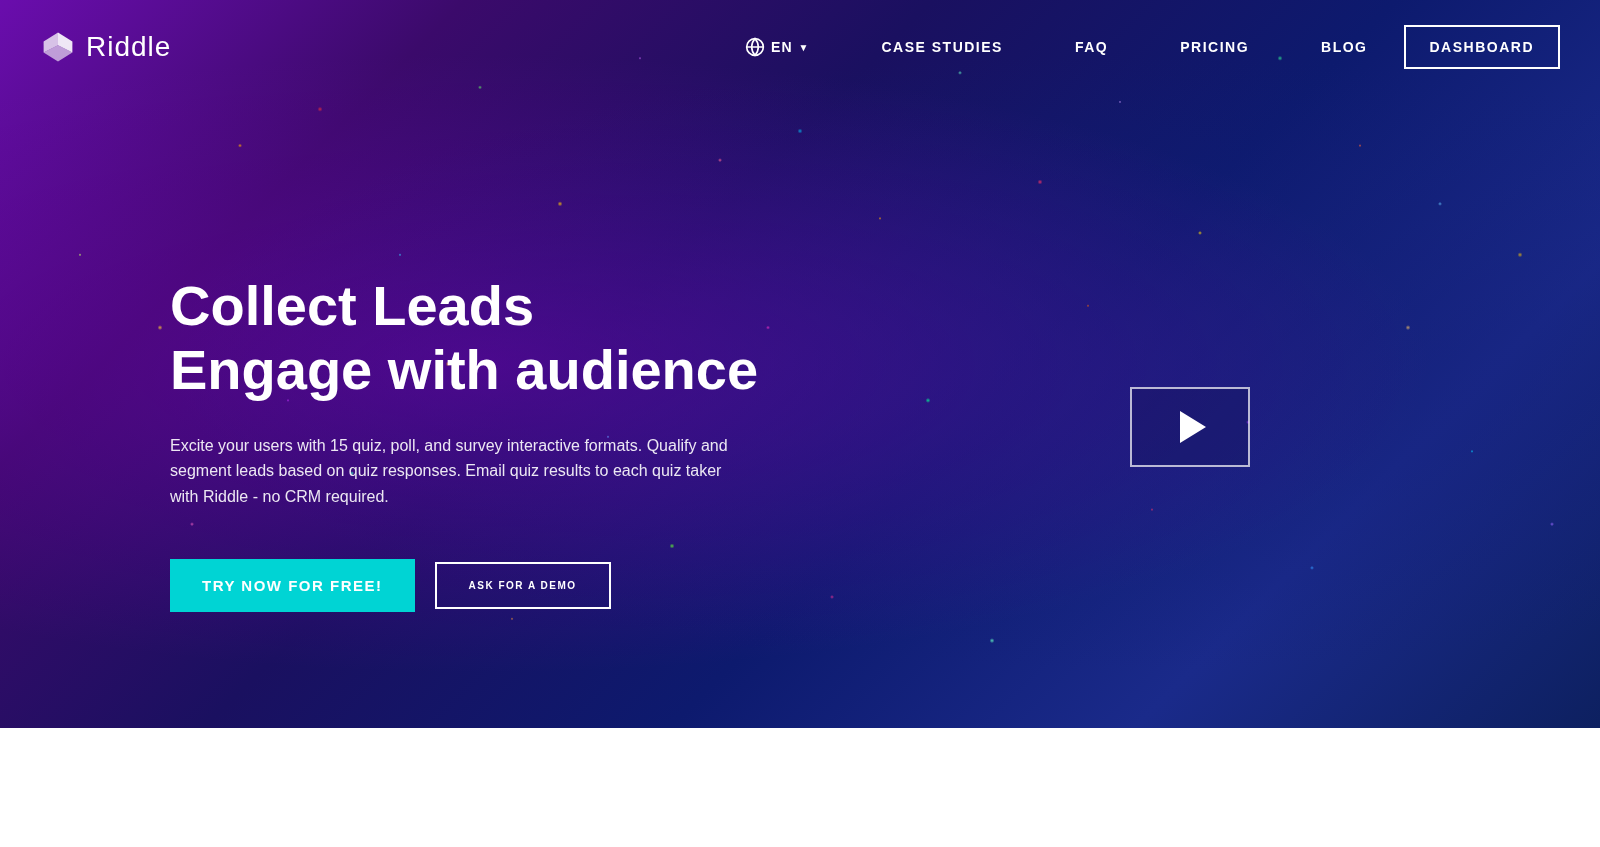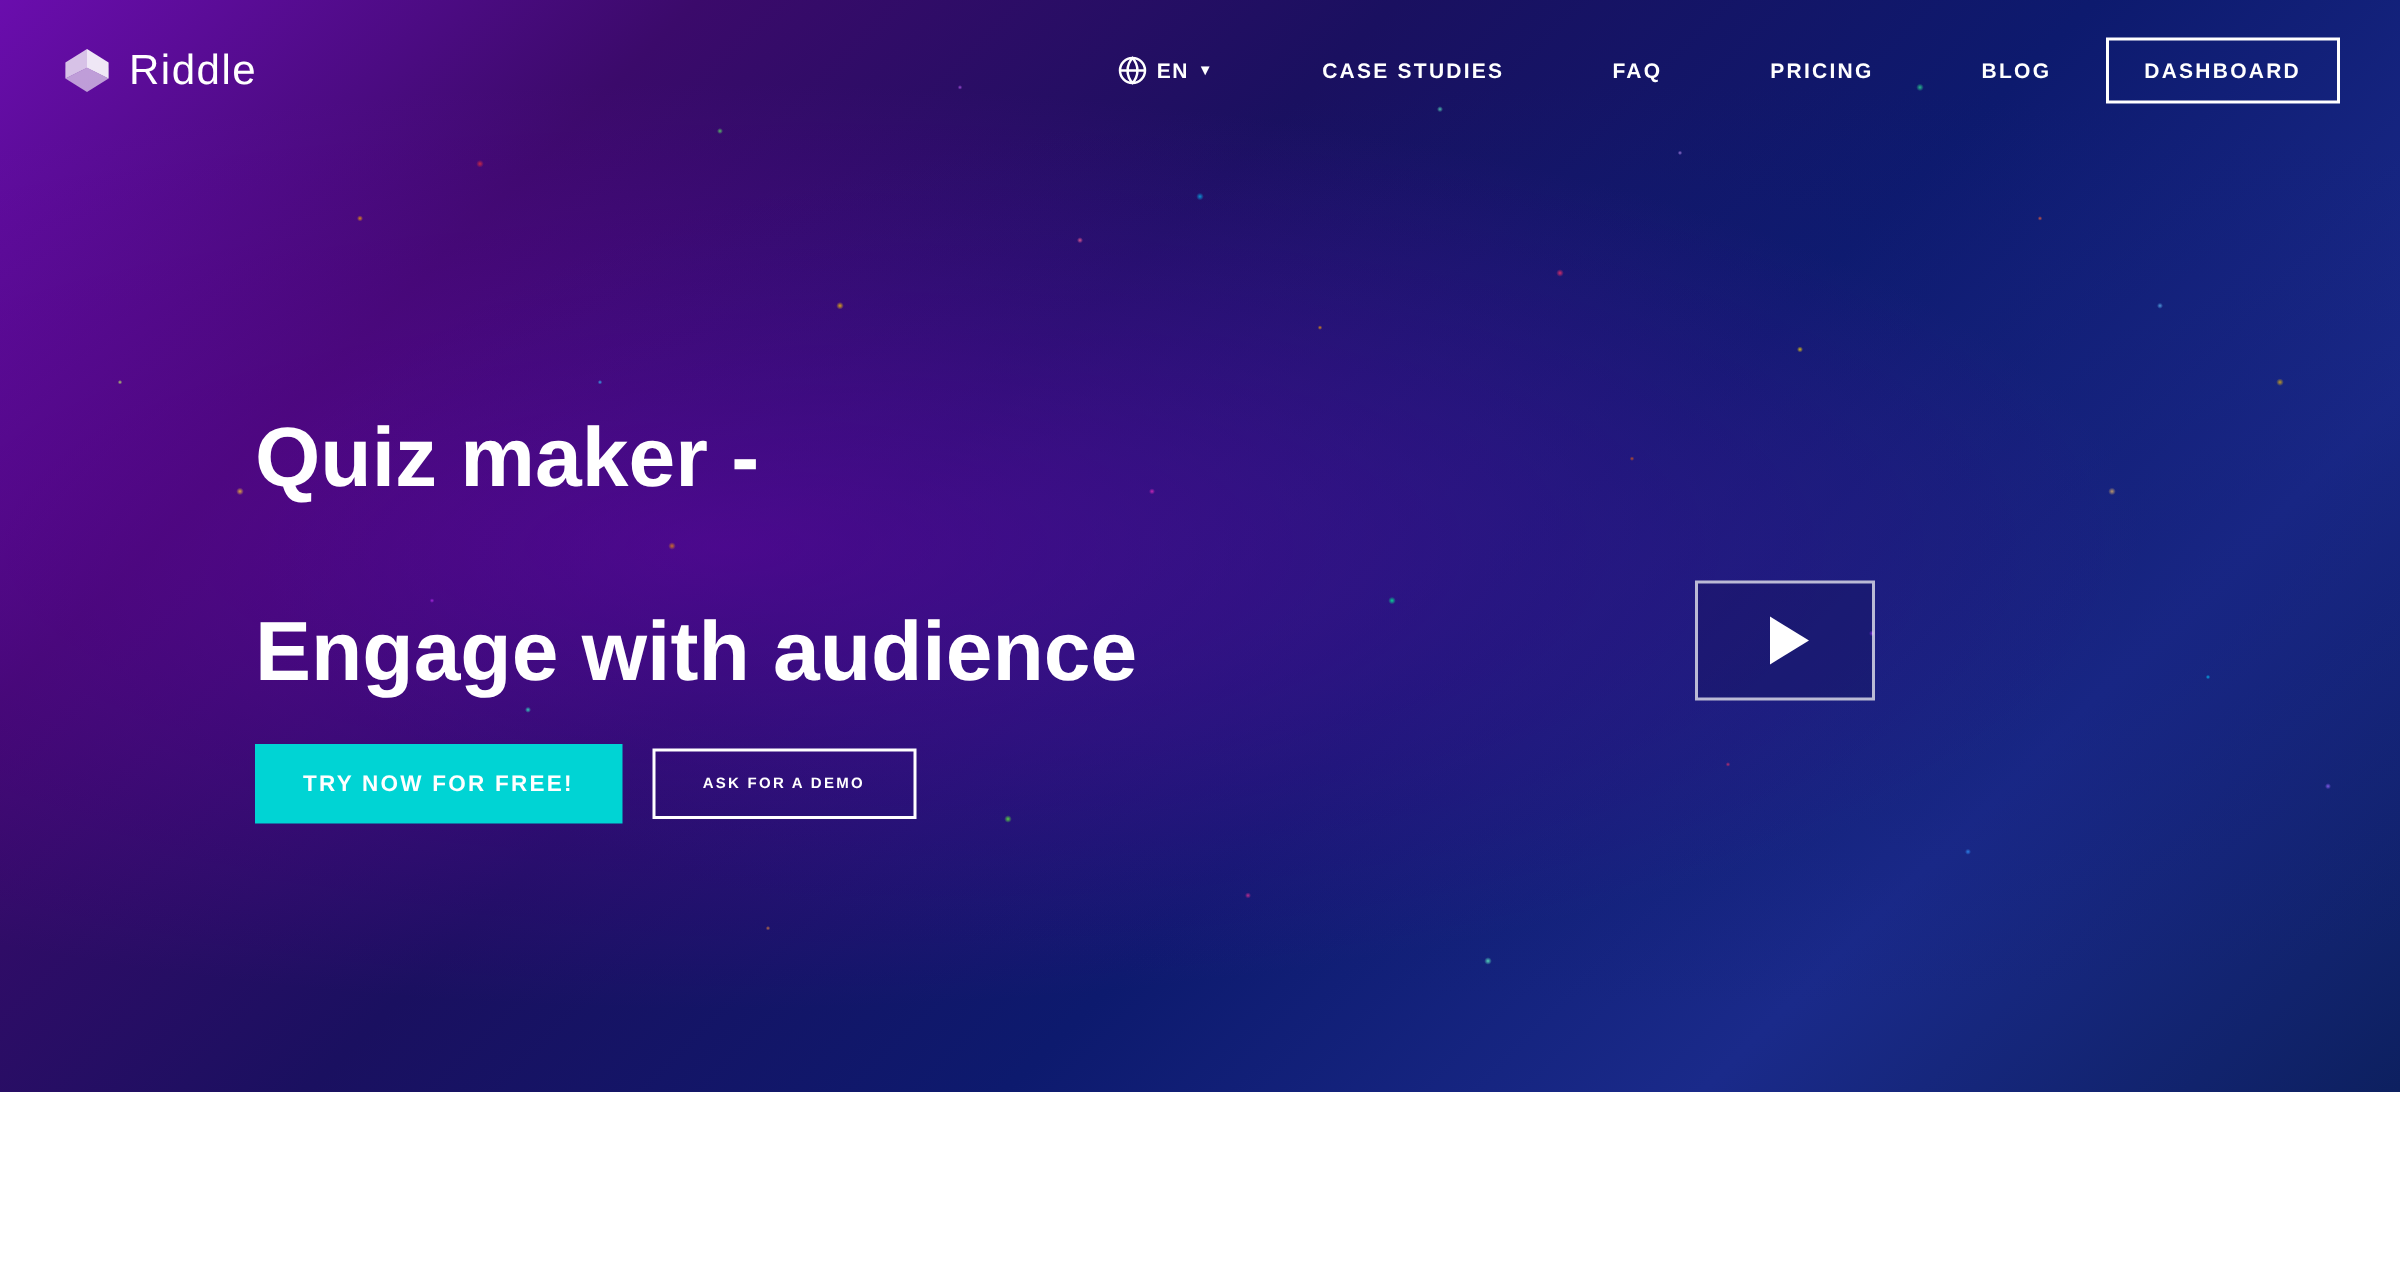--- a/index.html
+++ b/index.html
@@ -279,24 +279,25 @@
       <a class="nav-link" href="#">PRICING</a>
       <a class="nav-link" href="#">BLOG</a>
 
       <a class="dashboard-btn" href="#">DASHBOARD</a>
     </div>
   </nav>
 
   <div class="hero-content">
     <div class="hero-text">
       <h1 class="hero-title">
-        <span>Quiz maker -</span><br>
         <br>
+        <span>Collect Leads</span><br>
         <span>Engage with audience</span>
       </h1>
+      <p class="hero-description">Excite your users with 15 quiz, poll, and survey interactive formats. Qualify and segment leads based on quiz responses. Email quiz results to each quiz taker with Riddle - no CRM required.</p>
       <div class="hero-buttons">
         <button class="btn-primary">TRY NOW FOR FREE!</button>
         <button class="btn-secondary">ASK FOR A DEMO</button>
       </div>
     </div>
 
     <div class="play-button-container">
       <div class="play-button">
         <div class="play-triangle"></div>
       </div>

